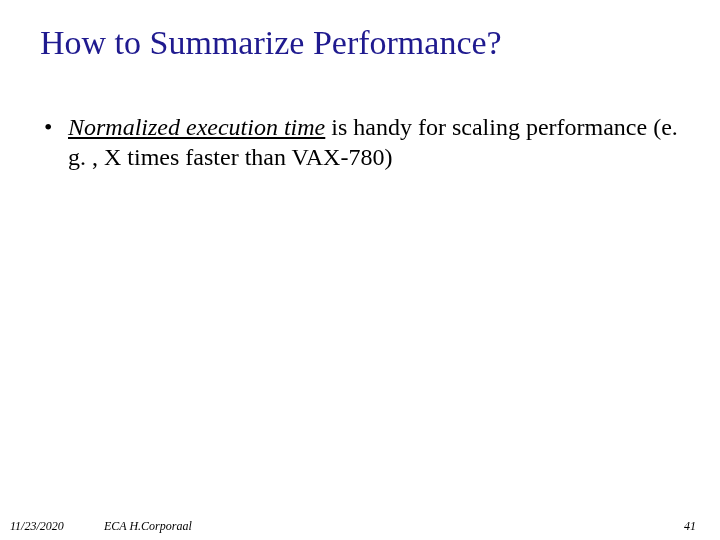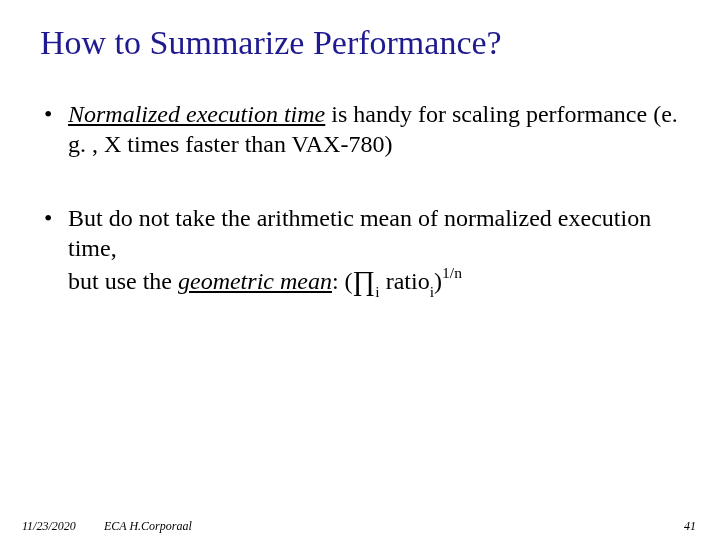--- a/index.html
+++ b/index.html
@@ -11,21 +11,21 @@
     position: relative;
     overflow: hidden;
   }
   .slide {
     padding: 24px 40px 0 40px;
   }
   .title {
     color: #1f1a8f;
     font-size: 34px;
     font-weight: 400;
-    margin-bottom: 37px;
+    margin-bottom: 50px;
   }
   .bullets {
     list-style: none;
   }
   .bullets li {
     color: #000;
     font-size: 24px;
     line-height: 1.25;
     margin-bottom: 44px;
     padding-left: 28px;
@@ -65,21 +65,21 @@
     bottom: 6px;
     left: 0;
     right: 0;
     display: flex;
     align-items: baseline;
     font-style: italic;
     color: #000;
     font-size: 12px;
   }
   .footer-date {
-    padding-left: 22px;
+    padding-left: 10px;
     width: 100px;
   }
   .footer-center {
     padding-left: 4px;
   }
   .footer-page {
     position: absolute;
     right: 24px;
     bottom: 0;
   }
@@ -89,24 +89,20 @@
 
 <div class="slide">
   <h1 class="title">How to Summarize Performance?</h1>
 
   <ul class="bullets">
 
     <li>
       <span class="underline">Normalized execution time</span><span> is handy for scaling performance (e. g. , X times faster than VAX-780)</span>
     </li>
 
-    <li>
-      <span>But do not take the arithmetic mean of normalized execution time,</span><br>
-      <span>but use the </span><span class="underline">geometric mean</span><span>: (</span><span class="prod">∏</span><span class="sub">i</span><span> ratio</span><span class="sub">i</span><span>)</span><span class="sup">1/n</span>
-    </li>
   </ul>
 </div>
 
 <div class="footer">
   <span class="footer-date">11/23/2020</span>
   <span class="footer-center">ECA  H.Corporaal</span>
   <span class="footer-page">41</span>
 </div>
 
 </body></html>

